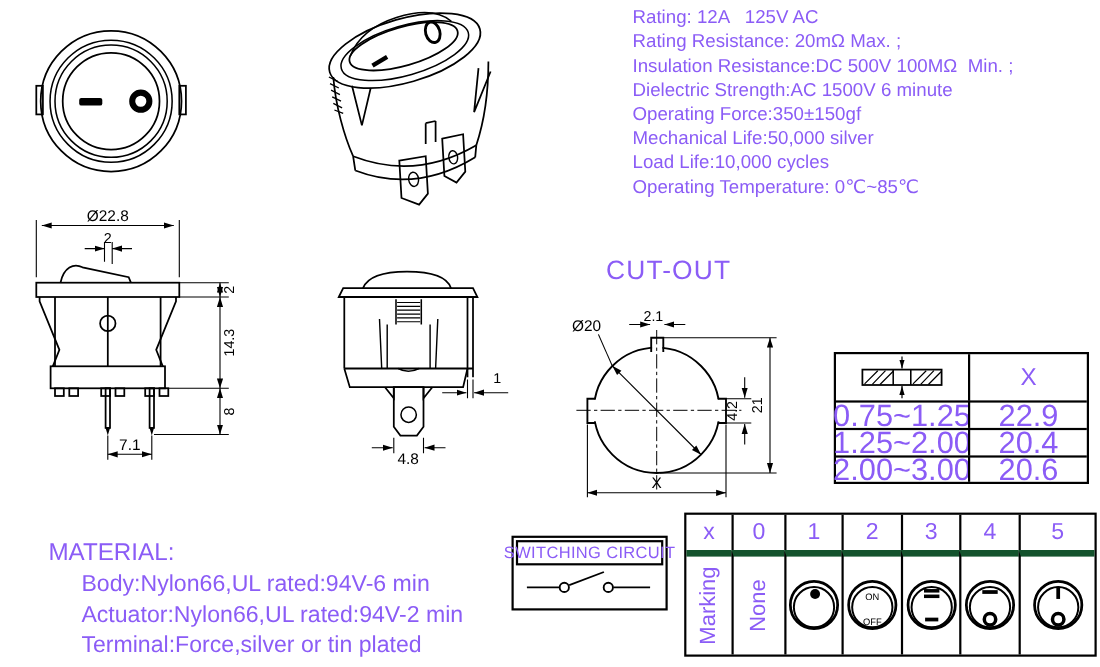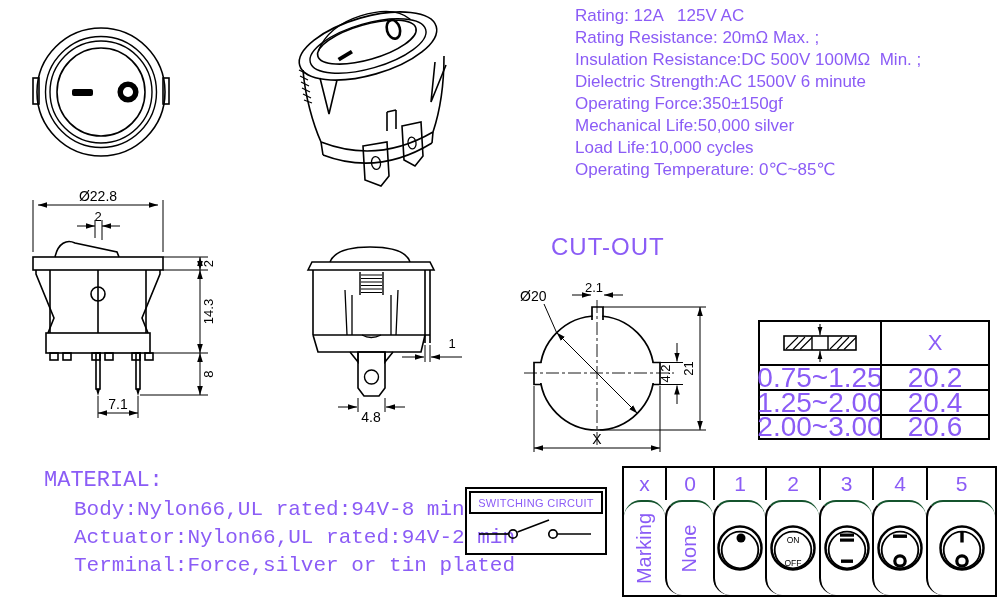--- a/index.html
+++ b/index.html
@@ -16,21 +16,21 @@
 
   
   .ratings{left:575px;top:5px;font-size:17px;line-height:22px;}
   .ratings div{white-space:pre;}
   .ratings .indent{padding-left:67px;}
 
   
   .cutout-title{left:551px;top:233px;font-size:24px;letter-spacing:1px;}
 
   
-  .material{left:44px;top:466px;font-size:21px;line-height:28px;font-family:Liberation Mono, monospace;}
+  .material{left:44px;top:487px;font-size:21px;line-height:28px;}
   .material .mline{padding-left:30px;white-space:pre;}
   .material .mtitle{font-size:22px;line-height:30px;}
 
   
   .xtable{
     left:758px;top:320px;border:2px solid #000;
     display:grid;grid-template-columns:120px 108px;grid-template-rows:42px 25px 25px 24px;
   }
   .xtable .cell{
     display:flex;align-items:center;justify-content:center;
@@ -38,32 +38,32 @@
   }
   .xtable .bt{border-top:2px solid #000;}
   .xtable .bl{border-left:2px solid #000;}
   .xtable .hx{font-size:22px;}
 
   
   .swbox{
     left:465px;top:487px;width:134px;height:60px;border:2px solid #000;padding:2px;
   }
   .swtitle{
-    border:2px solid #000;height:19px;font-size:11px;letter-spacing:.3px;
+    border:2px solid #000;height:19px;font-size:15px;letter-spacing:.3px;
     display:flex;align-items:center;justify-content:center;white-space:nowrap;
   }
 
   
   .mktable{
     left:622px;top:466px;border:2px solid #000;
     display:grid;grid-template-columns:41px 48px 52px 54px 53px 54px 69px;
     grid-template-rows:32px 95px;
   }
   .mktable .cell{display:flex;align-items:center;justify-content:center;}
-  .mktable .bt{border-top:2px solid #14532d;border-radius:17px;}
+  .mktable .bt{border-top:6px solid #14532d;}
   .mktable .bl{border-left:2px solid #000;}
   .mktable .hdr{font-size:21px;}
   .vtext{transform:rotate(-90deg);white-space:nowrap;font-size:20px;}
 </style>
 </head>
 <body>
 
 <div class="canvas">
 
   <svg class="abs" style="left:25px;top:16px" width="152" height="152" viewBox="0 0 152 152">
@@ -270,30 +270,30 @@
         </defs>
         <rect x="12" y="13" width="72" height="14" fill="none" stroke="#000" stroke-width="1.6"></rect>
         <path d="M40,13 L40,27 M56,13 L56,27" stroke="#000" stroke-width="1.4"></path>
         <path d="M14,26 L26,14 M21,26.5 L33,14 M28,26.5 L40,14.5 M58,26 L70,14 M65,26.5 L77,14 M72,26.5 L84,14.5" stroke="#000" stroke-width="1.1"></path>
         <line x1="48" y1="1" x2="48" y2="12" stroke="#000" stroke-width="1.1" marker-end="url(#ar-t)"></line>
         <line x1="48" y1="39" x2="48" y2="28" stroke="#000" stroke-width="1.1" marker-end="url(#ar-t)"></line>
       </svg>
     </div>
     <div class="cell bl hx">X</div>
     <div class="cell bt">0.75~1.25</div>
-    <div class="cell bt bl">20.2</div>
+    <div class="cell bt bl">22.9</div>
     <div class="cell bt">1.25~2.00</div>
     <div class="cell bt bl">20.4</div>
     <div class="cell bt">2.00~3.00</div>
     <div class="cell bt bl">20.6</div>
   </div>
 
   <div class="abs material">
     <div class="mtitle">MATERIAL:</div>
-    <div class="mline">Body:Nylon66,UL rated:94V-8 min</div>
+    <div class="mline">Body:Nylon66,UL rated:94V-6 min</div>
     <div class="mline">Actuator:Nylon66,UL rated:94V-2 min</div>
     <div class="mline">Terminal:Force,silver or tin plated</div>
   </div>
 
   <div class="abs swbox">
     <div class="swtitle">SWITCHING CIRCUIT</div>
     <svg width="130" height="35" viewBox="0 0 130 35">
       <g stroke="#000" stroke-width="1.7" fill="none">
         <line x1="10" y1="20" x2="39.5" y2="20"></line>
         <circle cx="44" cy="20" r="4.2"></circle>

